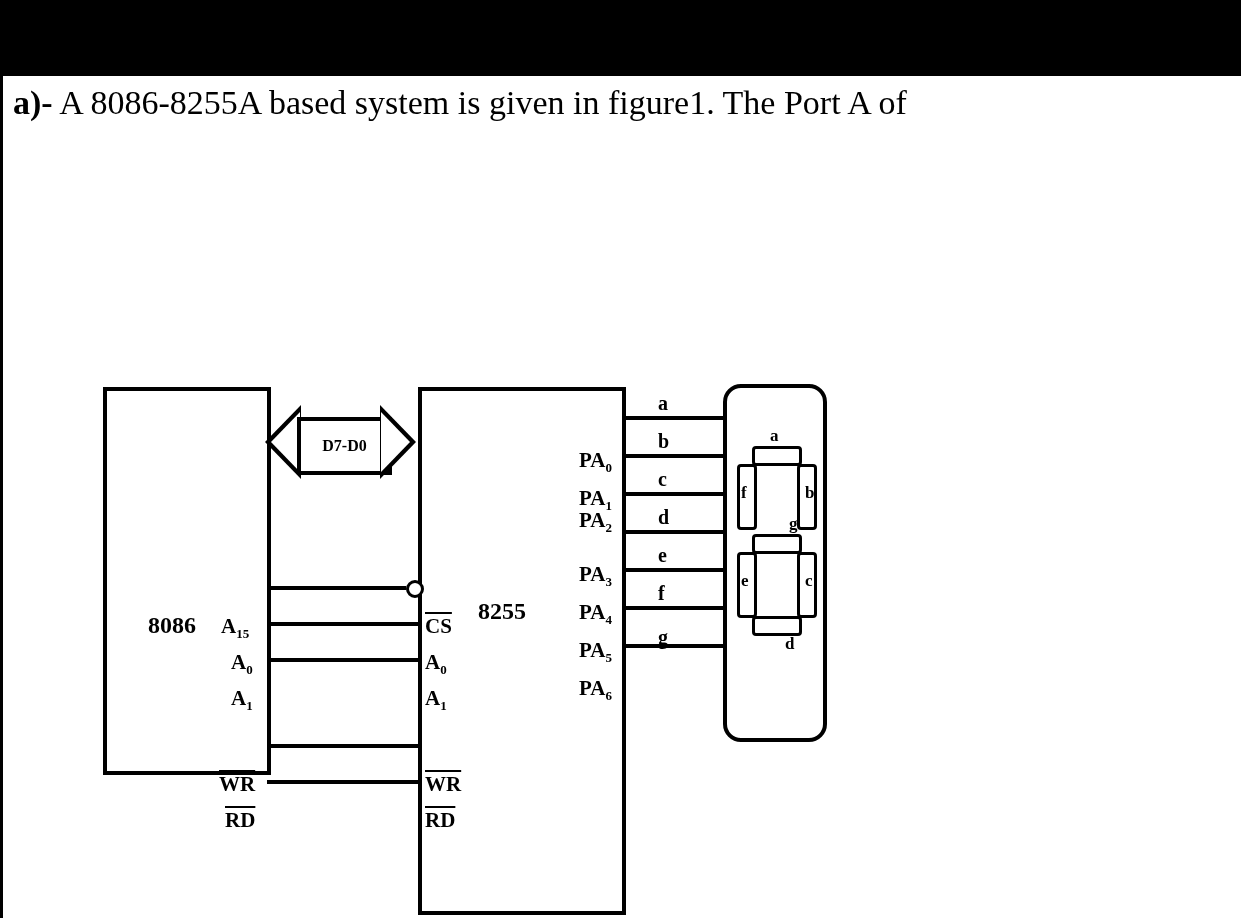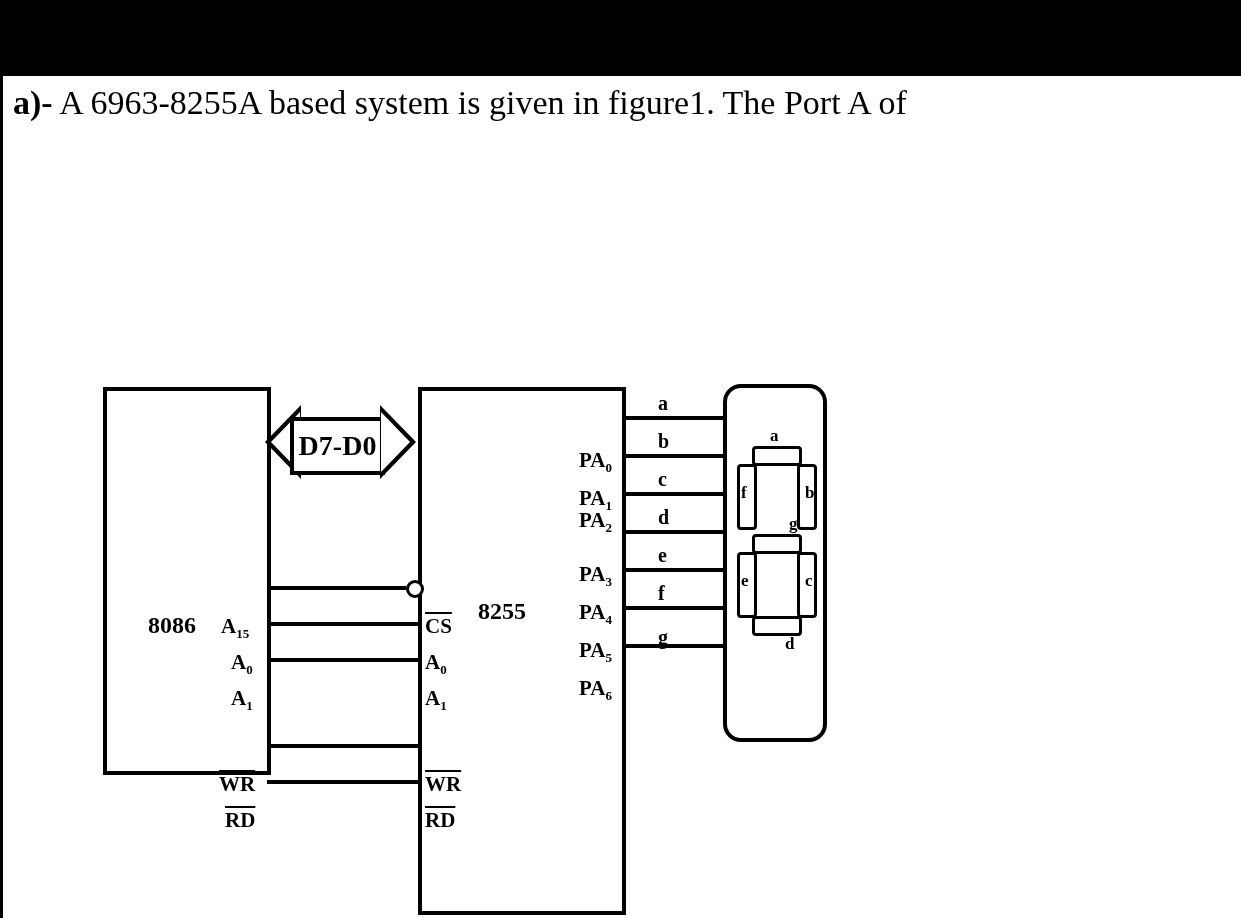--- a/index.html
+++ b/index.html
@@ -51,26 +51,26 @@
   .name-8086 { left: 145px; top: 400px; text-align: center; }
   .name-8255 { left: 475px; top: 386px; }
   
   .databus {
     position: absolute;
     left: 264px; top: 195px;
     width: 147px; height: 70px;
   }
   .databus .body {
     position: absolute;
-    left: 23px; top: 10px;
+    left: 30px; top: 10px;
     width: 87px; height: 50px;
     border: 4px solid #000;
     background: #fff;
     display: flex; align-items: center; justify-content: center;
-    font-size: 28px; font-weight: 700;
+    font-size: 16px; font-weight: 700;
   }
   .databus .arr {
     position: absolute;
     width: 0; height: 0;
     top: -2px;
     border-top: 37px solid transparent;
     border-bottom: 37px solid transparent;
   }
   .databus .arr.l { left: -2px; border-right: 36px solid #000; }
   .databus .arr.l::after{
@@ -130,21 +130,21 @@
     position:absolute; font-size:17px; font-weight:700;
   }
 </style>
 </head>
 <body>
 
 <div class="page">
 
   <div class="q">
     <b>a)-</b>
-    <span>A 6963-8255A based system is given in figure1. The Port A of</span><br>
+    <span>A 8086-8255A based system is given in figure1. The Port A of</span><br>
     <br>
   </div>
 
   <div class="fig">
 
     <div class="chip chip-8086"></div>
     <div class="chip chip-8255"></div>
     <div class="chip-name name-8086">8086</div>
     <div class="chip-name name-8255">8255</div>
 

